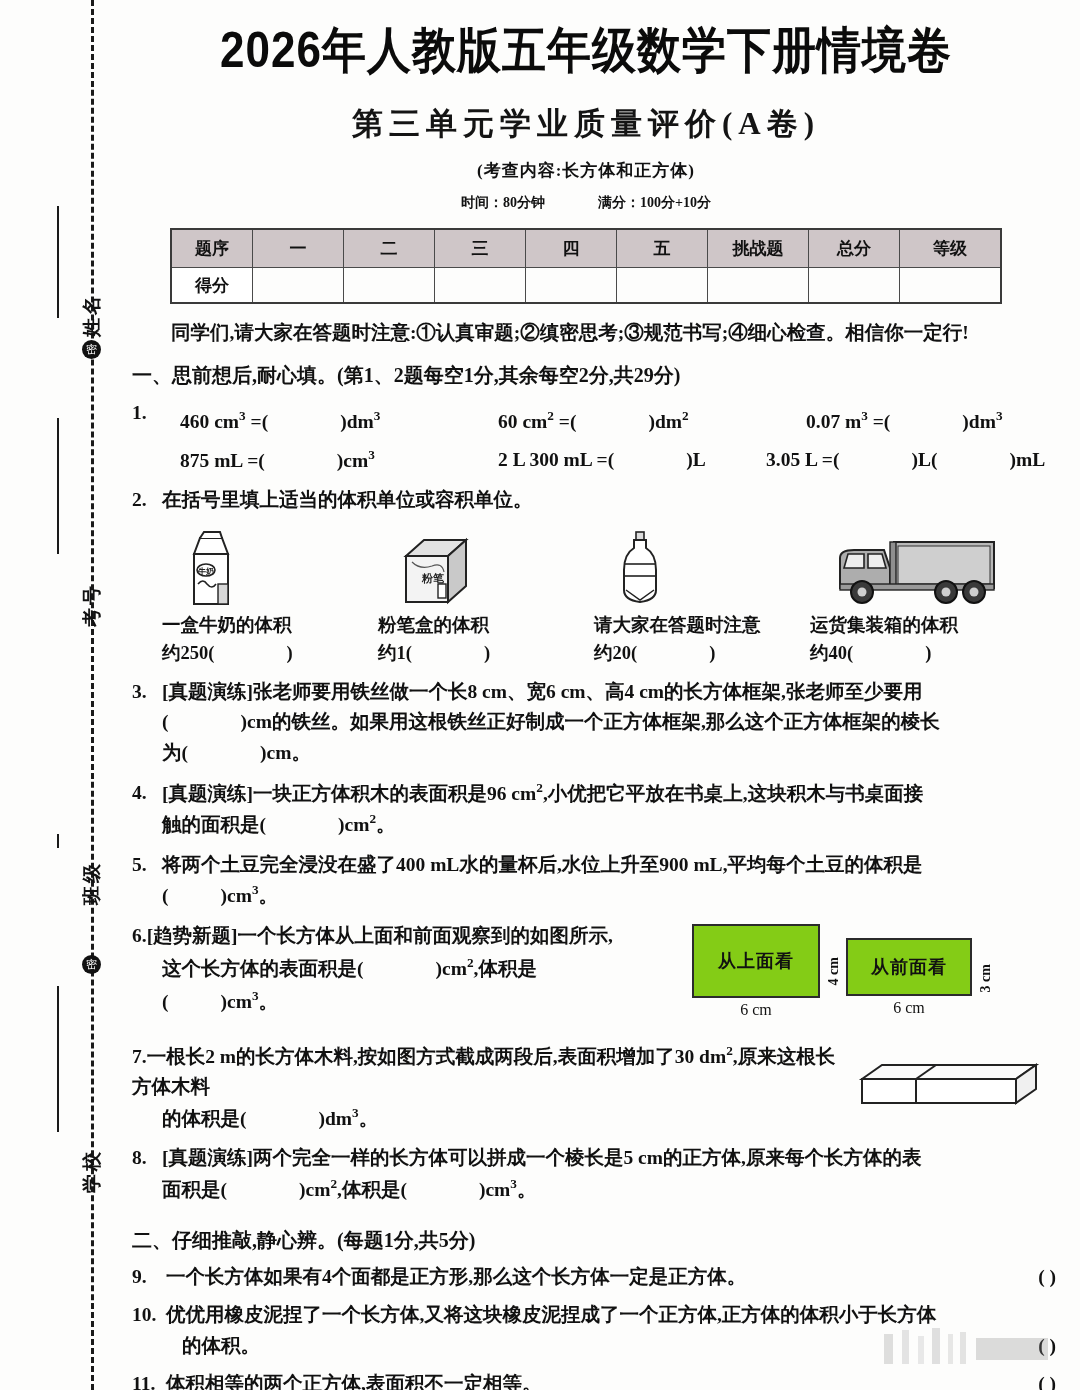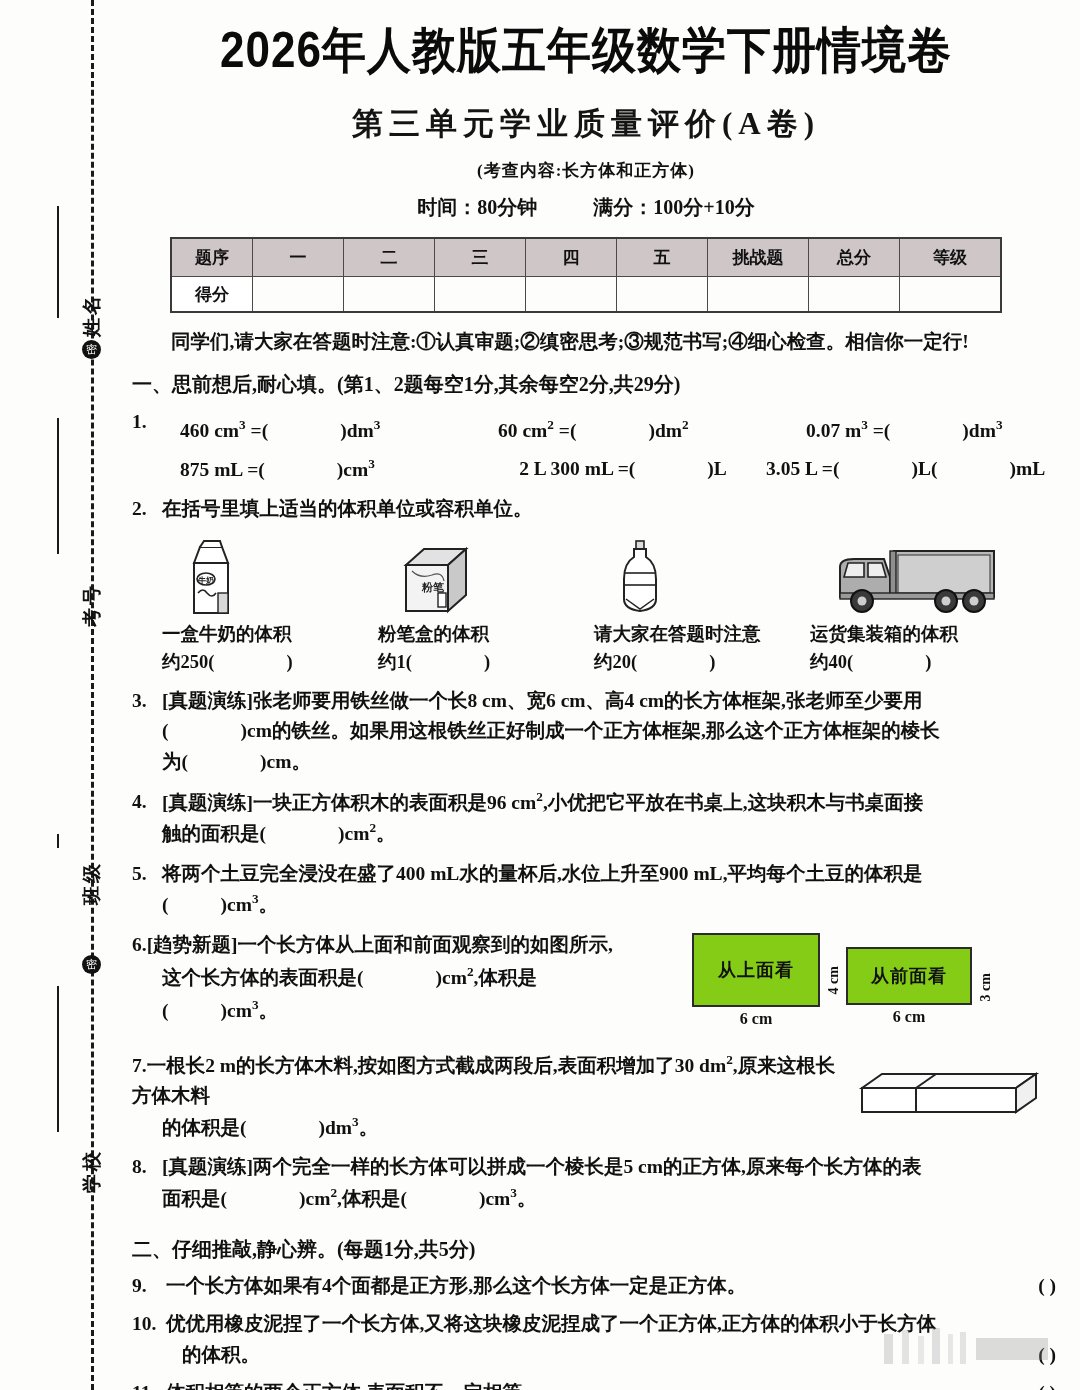--- a/index.html
+++ b/index.html
@@ -31,21 +31,21 @@
     font-family:"Liberation Sans","DejaVu Sans",sans-serif;
     font-weight:bold;font-size:44px;letter-spacing:1px;color:#0b0b0b;
     transform:scaleY(1.12);transform-origin:top center;
   }
   .subtitle{
     text-align:center;margin-top:26px;
     font-family:"Liberation Serif",serif;font-weight:bold;
     font-size:31px;letter-spacing:6px;color:#141414;
   }
   .scope{text-align:center;margin-top:14px;font-size:17px;font-weight:bold;letter-spacing:1px;}
-  .timeline{text-align:center;margin-top:12px;font-size:20px;font-weight:bold;}
+  .timeline{text-align:center;margin-top:12px;font-size:14px;font-weight:bold;}
   .timeline .gap{display:inline-block;width:46px;}
   
   .score-wrap{display:flex;justify-content:center;margin-top:16px;}
   table.score{border-collapse:collapse;border:2px solid #3a3a3a;}
   table.score td{
     border:1.5px solid #4a4a4a;height:34px;text-align:center;vertical-align:middle;
     font-size:17px;font-weight:bold;font-family:"Liberation Sans",sans-serif;
     padding:0 4px;
   }
   table.score tr.head td{background:#cfc6c8;height:37px;}
@@ -63,37 +63,37 @@
   .qbody{flex:1 1 auto;}
   .blank{display:inline-block;min-width:72px;}
   .blank-sm{display:inline-block;min-width:52px;}
   sup{font-size:0.68em;vertical-align:super;}
   
   .conv{display:flex;margin-top:8px;font-size:19.5px;font-weight:bold;}
   .conv .cell{white-space:nowrap;margin-left:18px;}
   .conv1 .cell:nth-child(1){width:300px;}
   .conv1 .cell:nth-child(2){width:290px;}
   .conv2 .cell:nth-child(1){width:300px;}
-  .conv2 .cell:nth-child(2){width:250px;text-align:center;}
+  .conv2 .cell:nth-child(2){width:250px;}
   
   .illus-row{display:flex;margin-top:10px;}
   .illus-col{width:216px;}
   .illus-art{height:82px;display:flex;align-items:flex-end;justify-content:flex-start;padding-left:18px;}
   .illus-cap{font-size:18.5px;font-weight:bold;line-height:1.5;margin-top:4px;}
   
   .q6wrap{display:flex;margin-top:8px;}
   .q6text{flex:0 0 560px;font-size:19.5px;font-weight:bold;line-height:1.66;}
   .q6figs{flex:1 1 auto;display:flex;gap:26px;padding-top:4px;}
   .viewbox{position:relative;}
   .viewbox .bx{border:2.4px solid #2b2b2b;display:flex;align-items:center;justify-content:center;
     font-size:18px;font-weight:bold;letter-spacing:1px;background:#84cc16;}
   .viewbox .hlab{position:absolute;right:-22px;top:0;height:100%;
     display:flex;align-items:center;font-size:14px;font-weight:bold;}
   .viewbox .hlab span{writing-mode:vertical-rl;transform:rotate(180deg);white-space:nowrap;}
-  .viewbox .wlab{text-align:center;font-size:16px;font-weight:bold;margin-top:3px;}
+  .viewbox .wlab{text-align:center;font-size:16px;font-weight:normal;margin-top:3px;}
   
   .q7wrap{display:flex;margin-top:22px;}
   .q7text{flex:1 1 auto;font-size:19.5px;font-weight:bold;line-height:1.58;}
   .q7fig{flex:0 0 210px;display:flex;align-items:center;justify-content:center;}
   
   .tf{display:flex;margin-top:8px;font-size:19.5px;font-weight:bold;line-height:1.55;}
   .tf .num{flex:0 0 auto;min-width:34px;}
   .tf .txt{flex:1 1 auto;}
   .tf .paren{flex:0 0 auto;width:64px;text-align:right;white-space:nowrap;}
   .tf-multi .paren{align-self:flex-end;}

